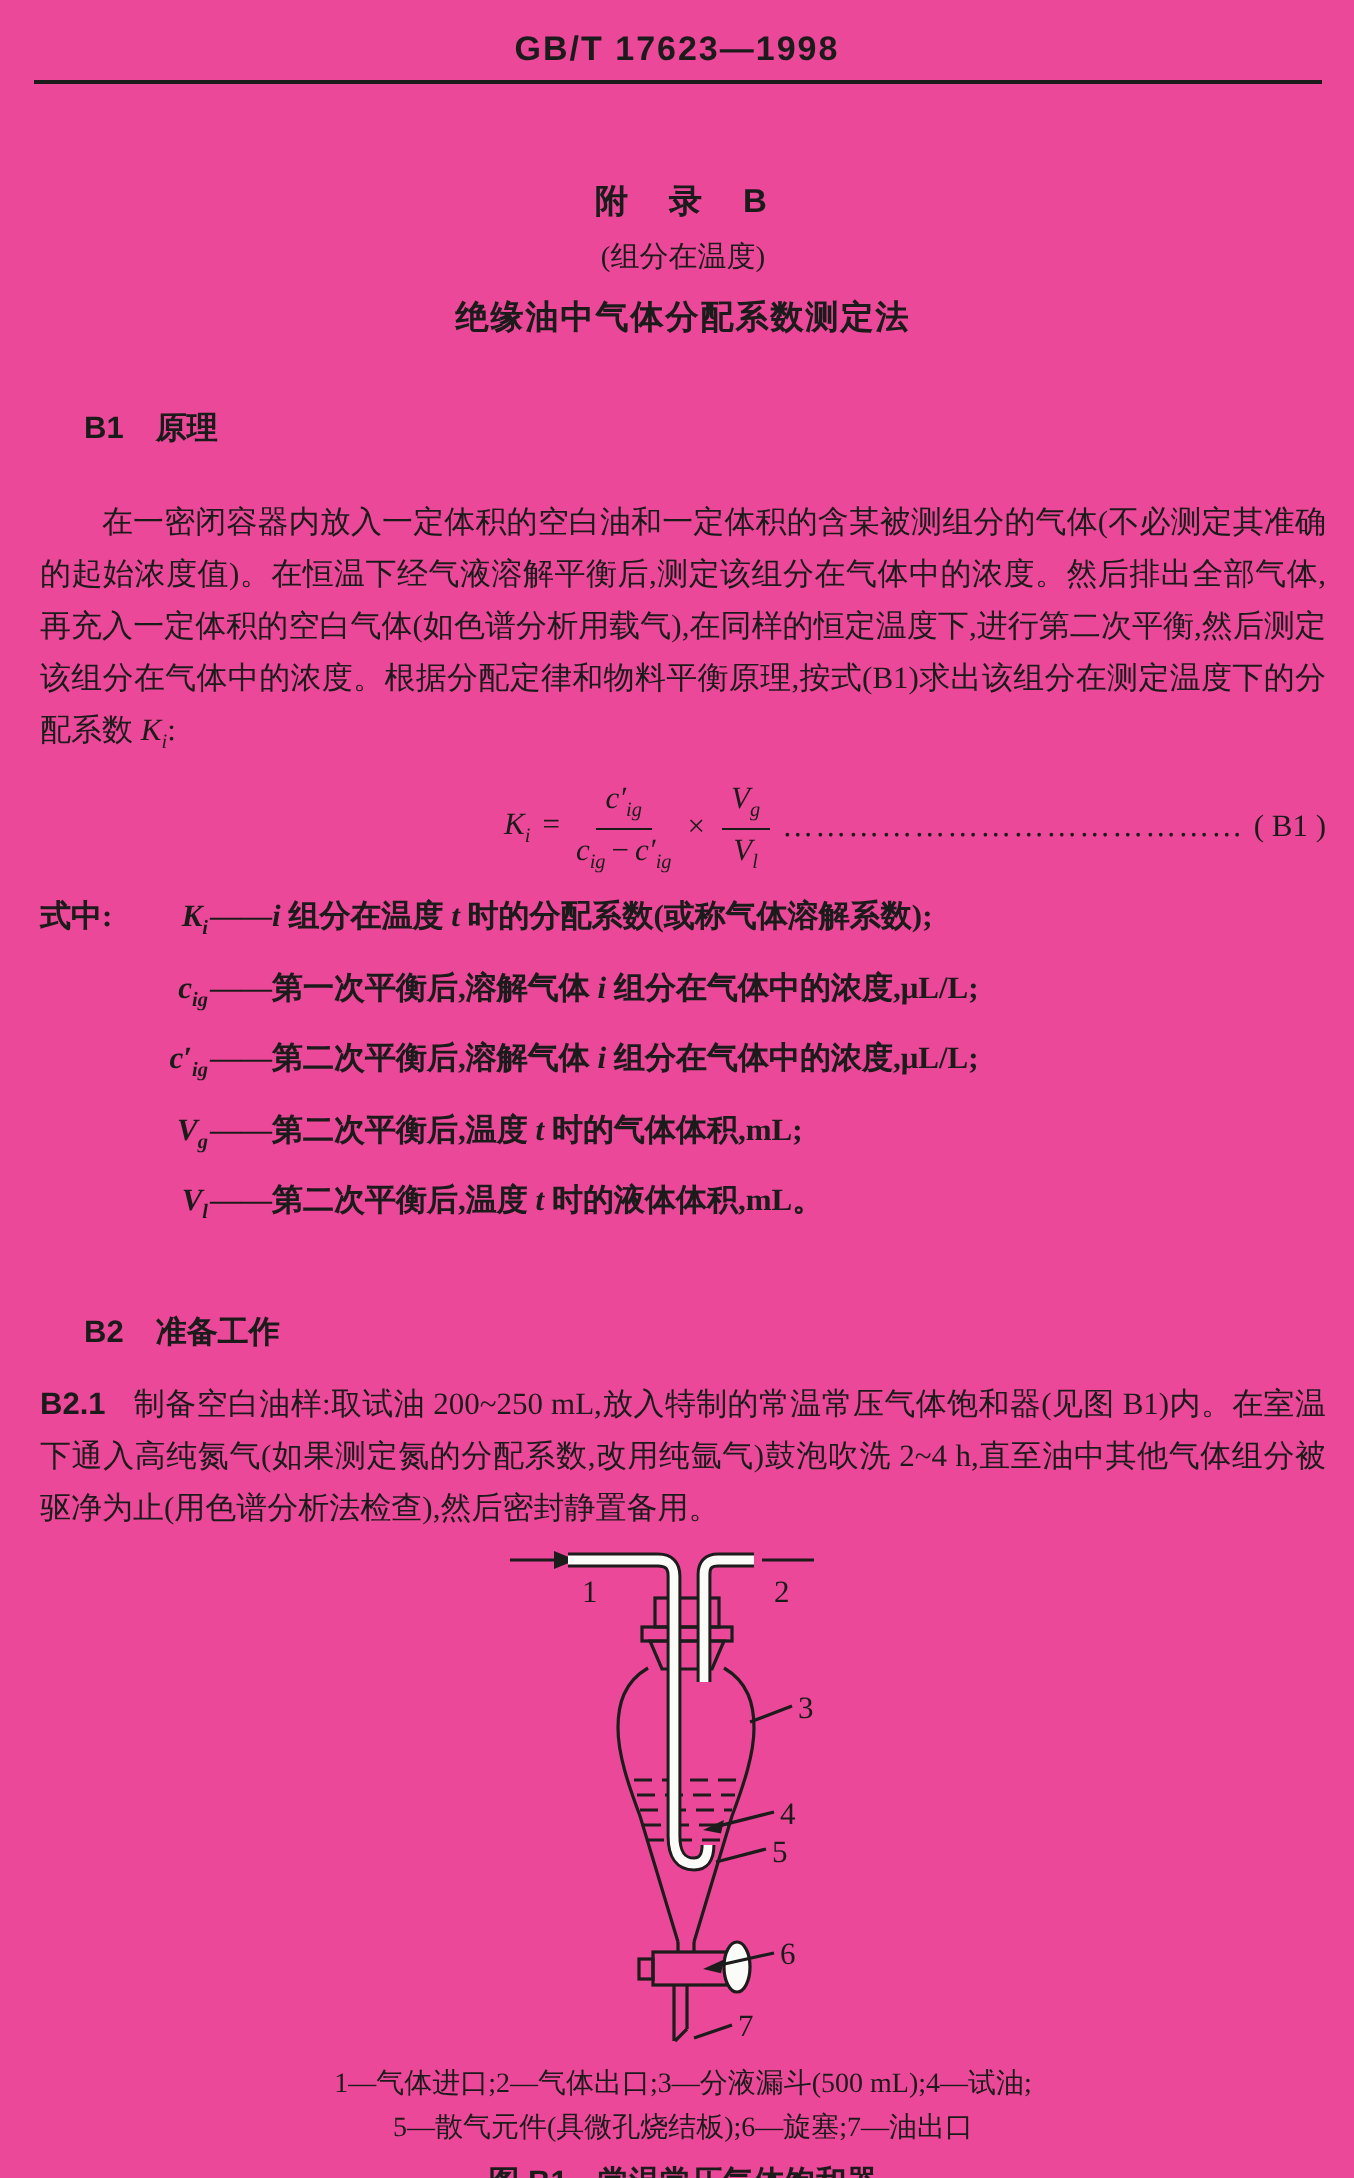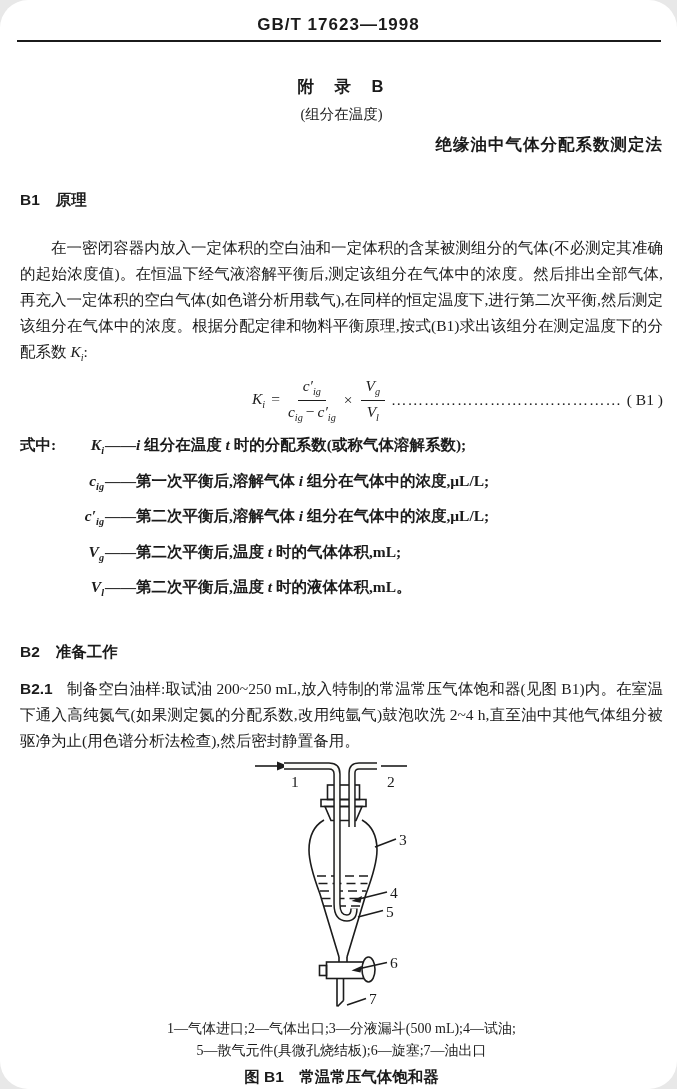--- a/index.html
+++ b/index.html
@@ -1,30 +1,30 @@
 <!DOCTYPE html>
 <html><head>
 <meta charset="utf-8">
 <style>
   html,body{margin:0;padding:0;background:#e8e8e8;}
-  .page{position:relative;width:677px;height:1089px;margin:0 auto;background:#ffffff;
+  .page{position:relative;width:677px;height:1089px;margin:0 auto;background:#ec4899;
         color:#1b1b1b;font-family:"Liberation Serif","DejaVu Serif",serif;
-        font-size:15.5px;overflow:hidden;border-radius:28px;}
+        font-size:15.5px;overflow:hidden;}
   .hdr{text-align:center;padding-top:15px;font-weight:700;font-size:17px;
        font-family:"Liberation Sans","DejaVu Sans",sans-serif;letter-spacing:1px;}
   .rule{border-top:2.6px solid #1b1b1b;margin:5px 16px 0 17px;}
   .content{padding:0 14px 0 20px;}
-  .app-title{text-align:center;font-weight:700;font-size:16.5px;margin-top:34px;
+  .app-title{text-align:center;font-weight:700;font-size:16.5px;margin-top:48px;
              font-family:"Liberation Sans","DejaVu Sans",sans-serif;letter-spacing:2px;}
   .app-sub{text-align:center;font-size:14.5px;margin-top:7px;}
-  .doc-title{text-align:right;font-weight:700;font-size:16.5px;margin-top:10px;
+  .doc-title{text-align:center;font-weight:700;font-size:16.5px;margin-top:10px;
              font-family:Liberation Mono, monospace;letter-spacing:1px;}
   .sec-h{font-family:"Liberation Sans","DejaVu Sans",sans-serif;font-weight:700;
          font-size:15.5px;margin-top:34px;}
-  .sec-h .num{margin-right:16px;}
+  .sec-h .num{margin-right:16px;margin-left:22px;}
   p.body{margin:13px 0 0;line-height:26px;text-align:justify;}
   p.indent{text-indent:2em;margin-top:24px;}
   .pnum{font-family:"Liberation Sans","DejaVu Sans",sans-serif;font-weight:700;margin-right:14px;}
   .var{font-style:italic;}
   sub{font-size:0.66em;}
   .formula{display:flex;align-items:center;margin:3px 0 4px;padding-left:232px;height:52px;}
   .f-eq,.f-times{margin:0 6px;}
   .f-min{margin:0 3px;}
   .frac{display:inline-flex;flex-direction:column;align-items:center;margin:0 2px;
         font-size:15.5px;line-height:1.3;}

